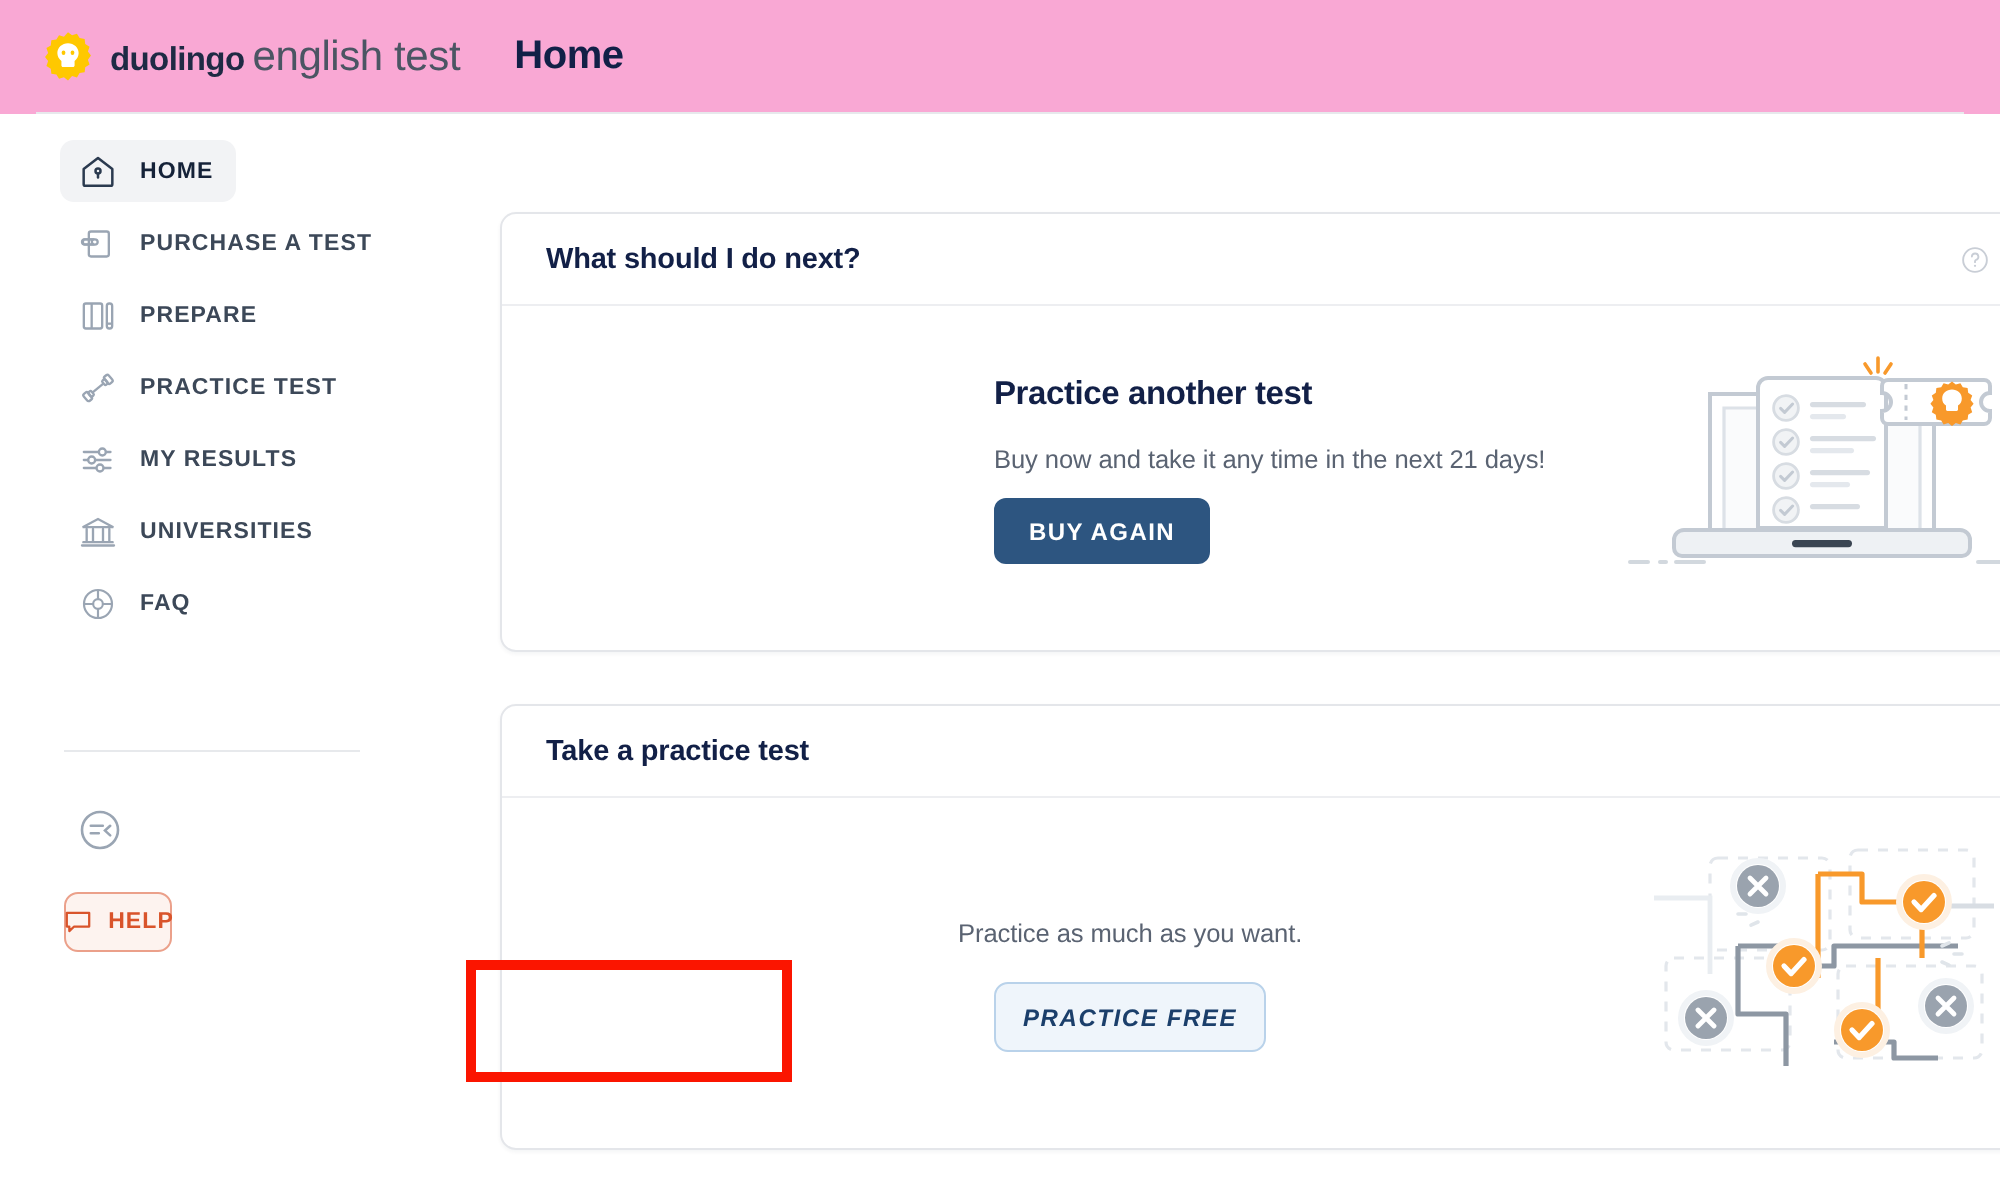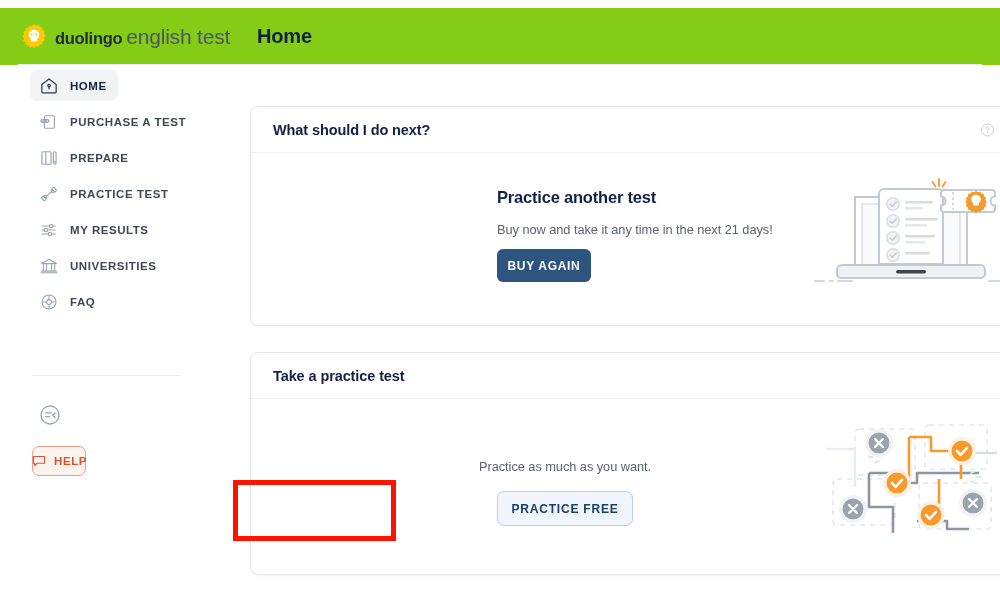--- a/index.html
+++ b/index.html
@@ -7,22 +7,21 @@
     width: 1000px; height: 595px;
     background: #ffffff;
     font-family: "Liberation Sans", sans-serif;
     overflow: hidden;
   }
   #app { position: relative; width: 1000px; height: 595px; background: #fff; }
 
   
   .header {
     position: absolute; left: 0; top: 0; width: 1000px; height: 57px;
-    background: #84cc16;
-    margin-top: 8px;
+    background: #f9a8d4;
   }
   .header-inner {
     display: flex; align-items: center; height: 57px; padding-left: 20px;
   }
   .logo-mark { width: 28px; height: 28px; flex: 0 0 28px; margin-right: 7px; }
   .brand { display: flex; align-items: baseline; }
   .brand-duolingo {
     font-size: 16.5px; font-weight: bold; color: #1f2a44; letter-spacing: -0.3px;
   }
   .brand-english {
@@ -112,21 +111,21 @@
   .btn-buy {
     position: absolute; display: flex; align-items: center; justify-content: center;
     background: #2d5580; border: none; border-radius: 6px;
     color: #fff; font-size: 12px; font-weight: bold; letter-spacing: 0.7px;
     font-family: "Liberation Sans", sans-serif; cursor: pointer;
   }
   .btn-practice {
     position: absolute; display: flex; align-items: center; justify-content: center;
     background: #eff5fb; border: 1px solid #b9d2ea; border-radius: 7px;
     color: #1b3f6b; font-size: 12px; font-weight: bold; letter-spacing: 0.8px;
-    font-family: "Liberation Sans", sans-serif; cursor: pointer;
+    font-family: "Liberation Sans", sans-serif; cursor: pointer; font-style: italic;
   }
 
   .illus { position: absolute; }
 
   
   .annotation {
     position: absolute; left: 233px; top: 480px;
     width: 163px; height: 61px;
     border: 5px solid #fb1500; background: transparent;
     pointer-events: none;
@@ -272,21 +271,21 @@
         <svg viewBox="0 0 24 24" width="15" height="15" fill="none" stroke="#c9ced6" stroke-width="1.5">
           <circle cx="12" cy="12" r="9.5"></circle>
           <path d="M9.5 9.2a2.6 2.6 0 1 1 3.3 2.7c-.6.2-.8.7-.8 1.3v.5" stroke-linecap="round"></path>
           <circle cx="12" cy="16.6" r="0.9" fill="#c9ced6" stroke="none"></circle>
         </svg>
       </span>
     </div>
     <div class="card-body">
       <div class="body-heading" style="left:246px; top:35px;">Practice another test</div>
       <div class="body-text" style="left:246px; top:69px;">Buy now and take it any time in the next 21 days!</div>
-      <div class="btn-buy" style="left:246px; top:96px; width:94px; height:33px;">BUY AGAIN</div>
+      <div class="btn-buy" style="left:246px; top:96px; width:108px; height:33px;">BUY AGAIN</div>
 
       <div class="illus" style="left:560px; top:18px;">
         <svg width="200" height="120" viewBox="0 0 200 120" fill="none">
 
           <path d="M44 26h112v68H44z" fill="#ffffff" stroke="#c3cad3" stroke-width="2"></path>
           <path d="M51 33h98v61H51z" fill="#fafbfc" stroke="#dde2e8" stroke-width="1.6"></path>
 
           <path d="M31 94h138a5 5 0 0 1 5 5v4a4 4 0 0 1-4 4H30a4 4 0 0 1-4-4v-4a5 5 0 0 1 5-5z" fill="#eef1f4" stroke="#c3cad3" stroke-width="2"></path>
           <rect x="85" y="99" width="30" height="3.6" rx="1.8" fill="#3a4552"></rect>
 

